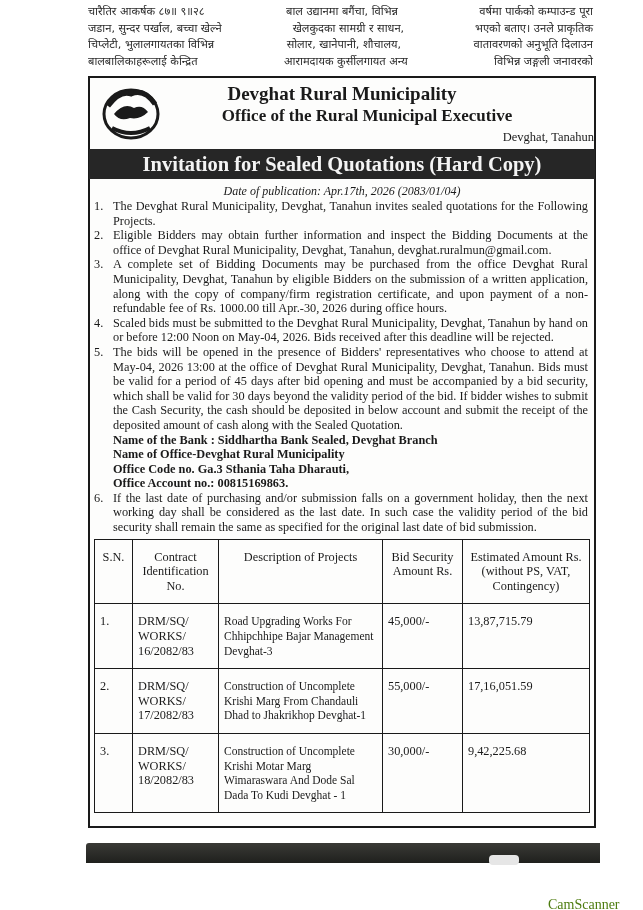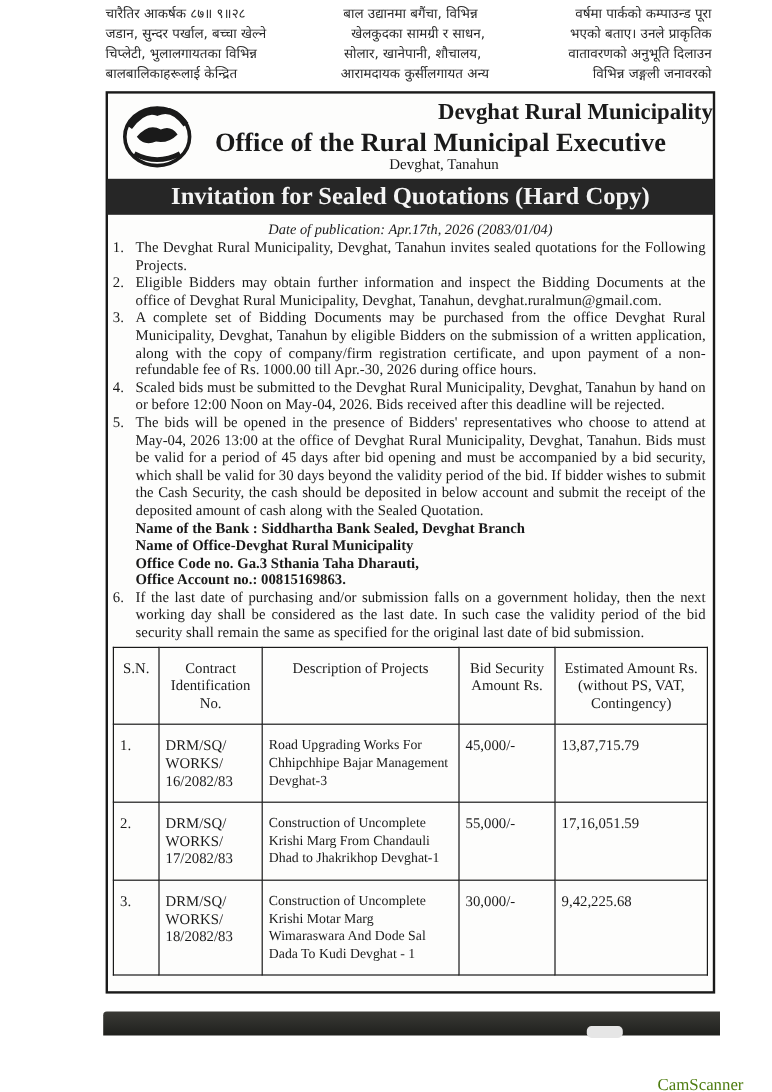--- a/index.html
+++ b/index.html
@@ -11,23 +11,23 @@
     position:absolute; left:88px; top:4px; width:505px;
     font-family:"DejaVu Sans", sans-serif; font-size:11.2px; line-height:16.5px; color:#2a2a2a;
   }
   .dev-row { display:flex; justify-content:space-between; white-space:nowrap; }
   .notice {
     position:absolute; left:88px; top:76px; width:508px; height:752px;
     border:2px solid #1a1a1a; box-sizing:border-box; background:#fdfdfc;
   }
   .head { position:relative; height:71px; }
   .emblem { position:absolute; left:10px; top:6px; width:62px; height:58px; }
-  .title1 { position:absolute; left:0; right:0; top:5px; text-align:right; font-weight:bold; font-size:19px; }
-  .title2 { position:absolute; left:0; right:0; top:28px; text-align:center; font-weight:bold; font-size:22px; padding-left:50px; }
-  .title3 { position:absolute; left:0; right:0; top:52px; text-align:center; font-size:12.5px; padding-left:56px; }
+  .title1 { position:absolute; left:0; right:0; top:5px; text-align:center; font-weight:bold; font-size:19px; }
+  .title2 { position:absolute; left:0; right:0; top:28px; text-align:center; font-weight:bold; font-size:17px; padding-left:50px; }
+  .title3 { position:absolute; left:0; right:0; top:52px; text-align:right; font-size:12.5px; padding-left:56px; }
   .banner {
     background:#262626; color:#f4f4f4; font-weight:bold; font-size:20.5px; text-align:center;
     height:30px; line-height:30px; margin:0 -1px;
   }
   .pubdate { text-align:center; font-style:italic; font-size:12px; margin-top:5px; height:15px; }
   ol.items { list-style:none; margin:0; padding:0 6px 0 4px; font-size:12.3px; line-height:14.6px; text-align:justify; }
   ol.items li { display:flex; }
   ol.items .num { width:19px; flex:none; }
   ol.items .txt { flex:1; }
   .bank { font-weight:bold; }

